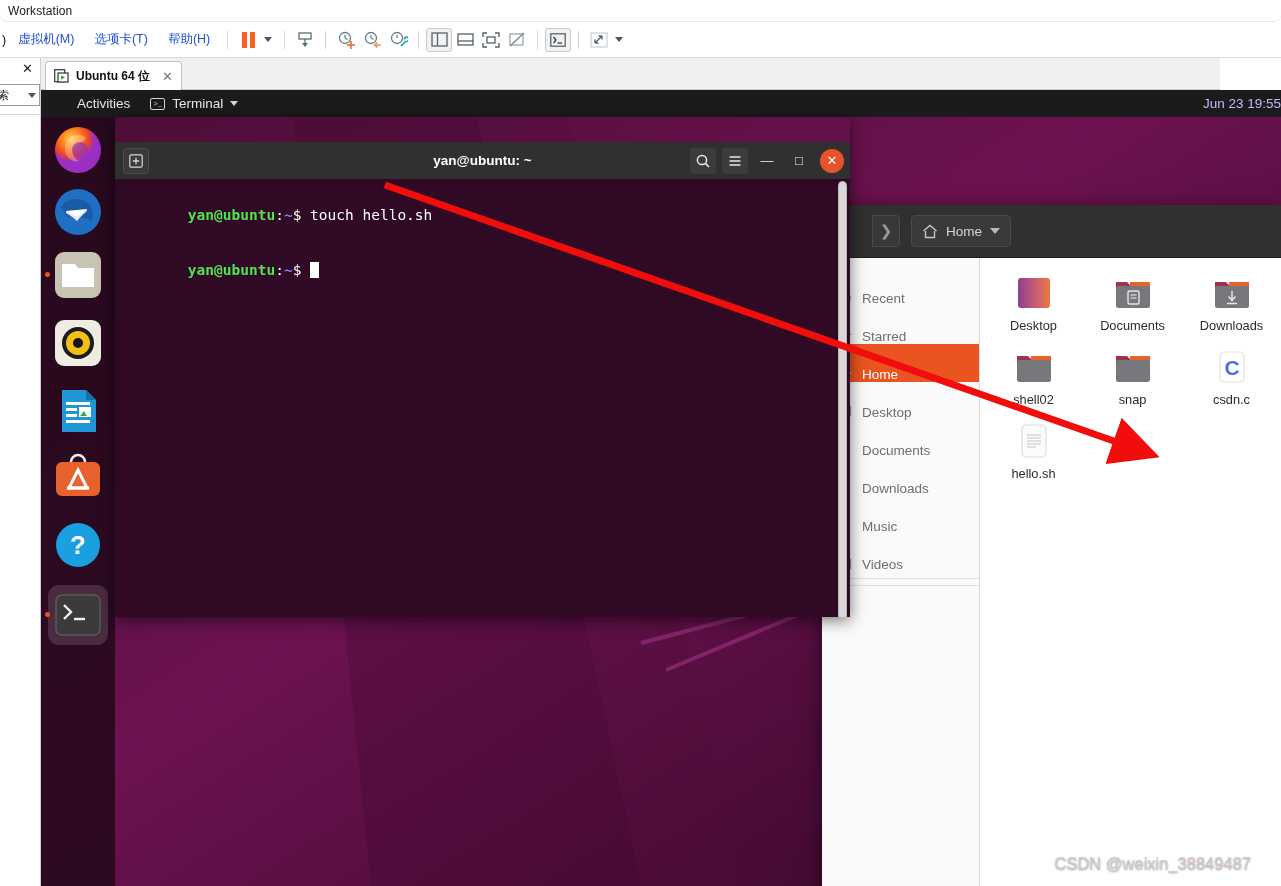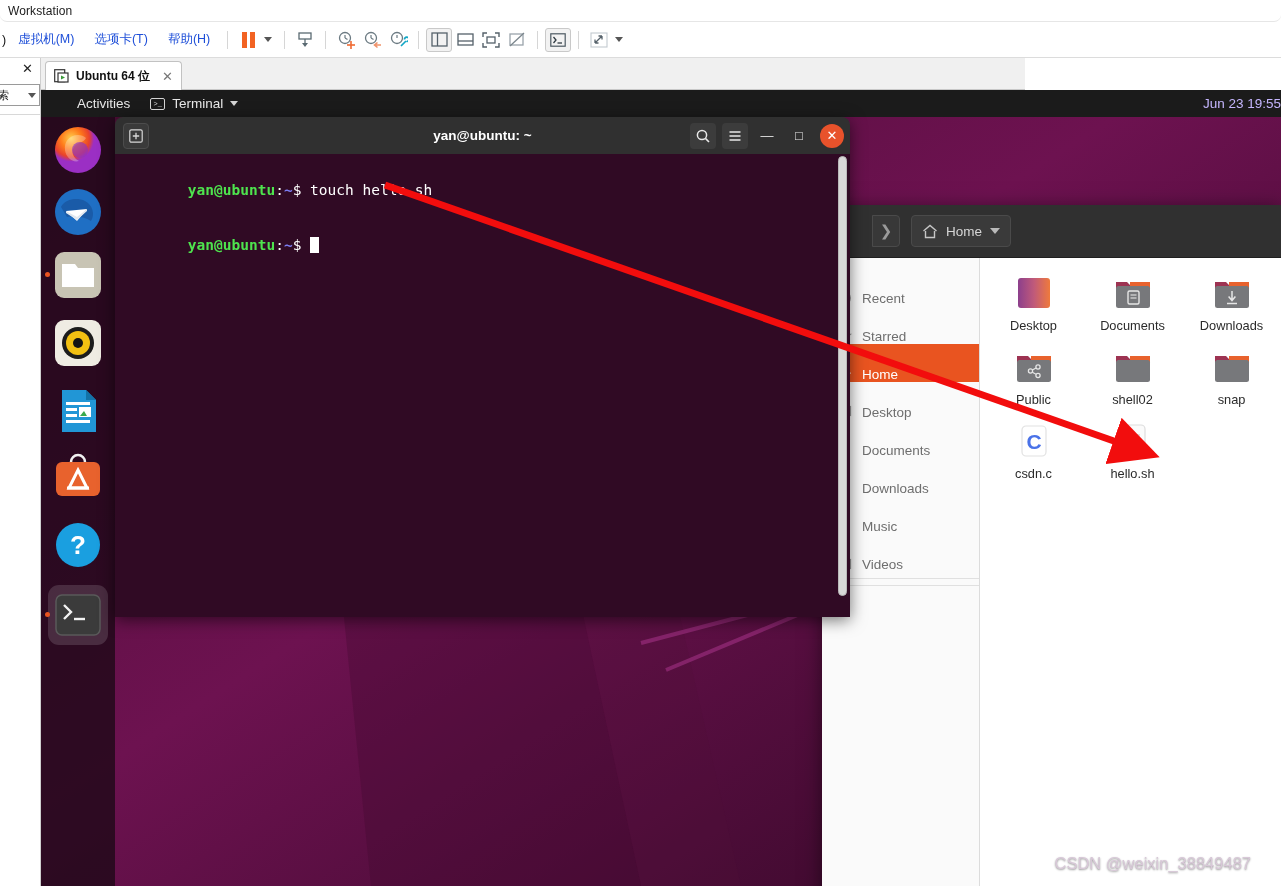--- a/index.html
+++ b/index.html
@@ -54,21 +54,21 @@
     justify-content:space-between; padding:0 3px;
   }
   .lib-search span{ font-size:11px; color:#111; }
   .lib-body{
     position:absolute; left:0; top:56px; width:40px; height:772px;
     background:#fff; border-top:1px solid #d8d8d8;
   }
 
   
   .tabstrip{
-    position:absolute; left:41px; top:58px; width:984px; height:32px;
+    position:absolute; left:41px; top:58px; width:1179px; height:32px;
     background:#f0f0f0; border-bottom:1px solid #c8c8c8;
   }
   .vm-tab{
     position:absolute; left:4px; top:3px; height:29px; min-width:135px;
     background:#ffffff; border:1px solid #c2c2c2; border-bottom:none;
     border-radius:4px 4px 0 0; display:flex; align-items:center; gap:6px;
     padding:0 8px; cursor:default;
   }
   .vm-tab-label{ font-size:12px; color:#111; font-weight:bold; white-space:nowrap; }
   .vm-tab-close{ font-size:13px; color:#777; margin-left:6px; }
@@ -123,21 +123,21 @@
   }
 
   
   .term-win{
     position:absolute; left:74px; top:27px; width:735px; height:500px;
     box-shadow:0 3px 16px rgba(0,0,0,.55);
     border-radius:8px 8px 0 0; overflow:hidden;
   }
   .term-head{
     height:37px; background:#303030; display:flex; align-items:center;
-    padding:0 6px 0 8px; position:relative;
+    padding:0 6px 0 8px; position:relative;margin-top:25px;
   }
   .term-newtab{
     width:26px;height:26px;border:1px solid #4c4c4c;border-radius:4px;background:#3a3a3a;
     display:flex;align-items:center;justify-content:center;color:#d8d8d8;font-size:12px;
     font-family:"Liberation Mono", monospace; cursor:default;
   }
   .term-title{
     position:absolute; left:0; right:0; text-align:center; color:#ffffff;
     font-size:13.5px; font-weight:bold; pointer-events:none;
   }
@@ -605,33 +605,20 @@
             <svg width="44" height="40" viewBox="0 0 44 40">
               <path d="M5 8 h11 l3 3 h20 v4 H5 Z" fill="#9d3352"></path>
               <path d="M19 8 h20 v7 H19 Z" fill="#e8622d"></path>
               <rect x="5" y="12" width="34" height="22" rx="2.5" fill="#77787b"></rect>
               <path d="M22 17 V26 M18.6 22.5 L22 26.5 L25.4 22.5" fill="none" stroke="#e6e6e6" stroke-width="1.5"></path>
               <line x1="17" y1="29.5" x2="27" y2="29.5" stroke="#e6e6e6" stroke-width="1.5"></line>
             </svg>
             <span class="grid-label">Downloads</span>
           </div>
 
-          <div class="grid-cell">
-            <svg width="44" height="40" viewBox="0 0 44 40">
-              <path d="M5 8 h11 l3 3 h20 v4 H5 Z" fill="#9d3352"></path>
-              <path d="M19 8 h20 v7 H19 Z" fill="#e8622d"></path>
-              <rect x="5" y="12" width="34" height="22" rx="2.5" fill="#77787b"></rect>
-              <circle cx="26" cy="19" r="2.1" fill="none" stroke="#e6e6e6" stroke-width="1.3"></circle>
-              <circle cx="18.5" cy="23" r="2.1" fill="none" stroke="#e6e6e6" stroke-width="1.3"></circle>
-              <circle cx="26" cy="27.5" r="2.1" fill="none" stroke="#e6e6e6" stroke-width="1.3"></circle>
-              <line x1="20.4" y1="22" x2="24" y2="20" stroke="#e6e6e6" stroke-width="1.2"></line>
-              <line x1="20.4" y1="24.2" x2="24" y2="26.3" stroke="#e6e6e6" stroke-width="1.2"></line>
-            </svg>
-            <span class="grid-label">Public</span>
-          </div>
 
           <div class="grid-cell">
             <svg width="44" height="40" viewBox="0 0 44 40">
               <path d="M5 8 h11 l3 3 h20 v4 H5 Z" fill="#9d3352"></path>
               <path d="M19 8 h20 v7 H19 Z" fill="#e8622d"></path>
               <rect x="5" y="12" width="34" height="22" rx="2.5" fill="#77787b"></rect>
             </svg>
             <span class="grid-label">shell02</span>
           </div>
 

